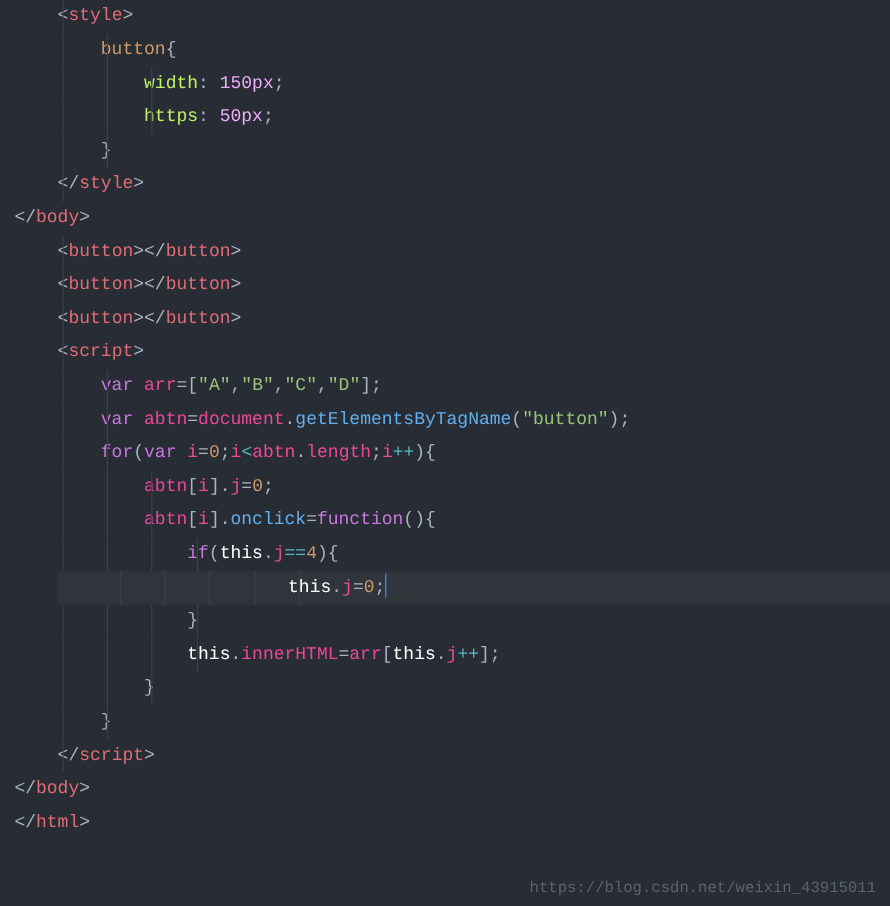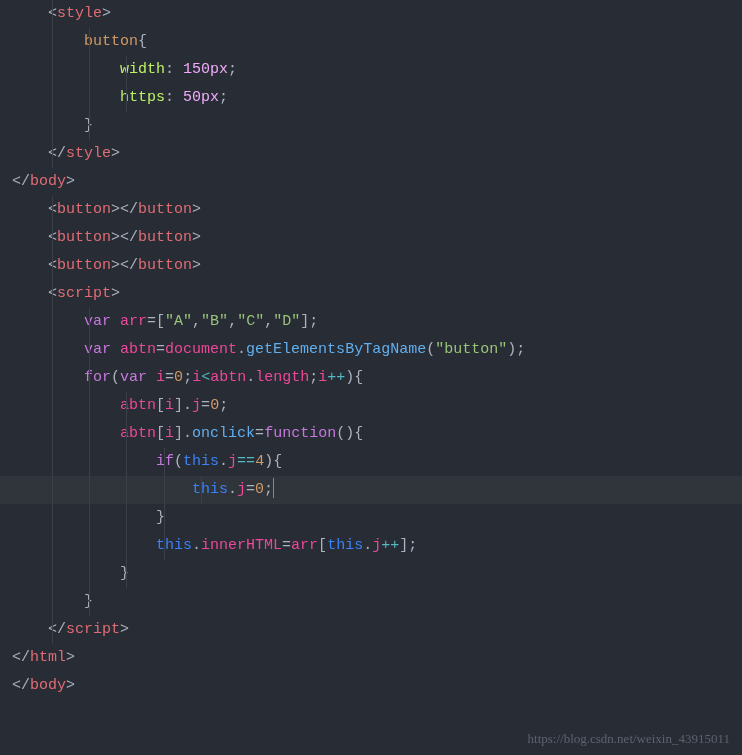--- a/index.html
+++ b/index.html
@@ -21,20 +21,21 @@
       line-height: 28px;
       position: relative;
     }
     .line {
       position: relative;
       white-space: pre;
       padding-left: 12px;
     }
     .line.highlighted {
       background: rgba(255, 255, 255, 0.04);
+      margin-left: 48px;
     }
     .indent-guide {
       position: absolute;
       width: 1px;
       background: #3b4048;
       top: 0;
       bottom: 0;
     }
     .guide-1 { left: 52px; }
     .guide-2 { left: 89px; }
@@ -46,39 +47,39 @@
     .bracket { color: #abb2bf; }
     .tag { color: #e06c75; margin-top: 28px; }
     .selector { color: #d19a66; }
     .property { color: #bef264; }
     .value { color: #f0abfc; }
     .keyword { color: #c678dd; }
     .variable { color: #ec4899; }
     .func { color: #61afef; text-align: center; }
     .string { color: #98c379; }
     .number { color: #d19a66; }
-    .this { color: #3b82f6; }
+    .this { color: #ffffff; }
     .punct { color: #abb2bf; }
     .operator { color: #56b6c2; }
     .cursor {
       display: inline-block;
       width: 1px;
       height: 20px;
       background: #528bff;
       vertical-align: middle;
       position: relative;
       top: -1px;
     }
     .watermark {
       position: absolute;
       bottom: 8px;
       right: 12px;
       color: #5c6370;
       font-size: 13px;
-      font-family: Liberation Serif, serif;
+      font-family: Liberation Mono, monospace;
     }
   </style>
 </head>
 <body>
 
 <div class="editor">
     <div class="line"><span class="indent-guide guide-1"></span><span>    </span><span class="bracket">&lt;</span><span class="tag">style</span><span class="bracket">&gt;</span></div>
     <div class="line"><span class="indent-guide guide-1"></span><span class="indent-guide guide-2"></span><span>        </span><span class="selector">button</span><span class="punct">{</span></div>
     <div class="line"><span class="indent-guide guide-1"></span><span class="indent-guide guide-2"></span><span class="indent-guide guide-3"></span><span>            </span><span class="property">width</span><span class="punct">: </span><span class="value">150px</span><span class="punct">;</span></div>
     <div class="line"><span class="indent-guide guide-1"></span><span class="indent-guide guide-2"></span><span class="indent-guide guide-3"></span><span>            </span><span class="property">https</span><span class="punct">: </span><span class="value">50px</span><span class="punct">;</span></div>
@@ -94,16 +95,16 @@
     <div class="line"><span class="indent-guide guide-1"></span><span class="indent-guide guide-2"></span><span>        </span><span class="keyword">for</span><span class="punct">(</span><span class="keyword">var</span><span class="punct"> </span><span class="variable">i</span><span class="punct">=</span><span class="number">0</span><span class="punct">;</span><span class="variable">i</span><span class="operator">&lt;</span><span class="variable">abtn</span><span class="punct">.</span><span class="variable">length</span><span class="punct">;</span><span class="variable">i</span><span class="operator">++</span><span class="punct">){</span></div>
     <div class="line"><span class="indent-guide guide-1"></span><span class="indent-guide guide-2"></span><span class="indent-guide guide-3"></span><span>            </span><span class="variable">abtn</span><span class="punct">[</span><span class="variable">i</span><span class="punct">].</span><span class="variable">j</span><span class="punct">=</span><span class="number">0</span><span class="punct">;</span></div>
     <div class="line"><span class="indent-guide guide-1"></span><span class="indent-guide guide-2"></span><span class="indent-guide guide-3"></span><span>            </span><span class="variable">abtn</span><span class="punct">[</span><span class="variable">i</span><span class="punct">].</span><span class="func">onclick</span><span class="punct">=</span><span class="keyword">function</span><span class="punct">(){</span></div>
     <div class="line"><span class="indent-guide guide-1"></span><span class="indent-guide guide-2"></span><span class="indent-guide guide-3"></span><span class="indent-guide guide-4"></span><span>                </span><span class="keyword">if</span><span class="punct">(</span><span class="this">this</span><span class="punct">.</span><span class="variable">j</span><span class="operator">==</span><span class="number">4</span><span class="punct">){</span></div>
     <div class="line highlighted"><span class="indent-guide guide-1"></span><span class="indent-guide guide-2"></span><span class="indent-guide guide-3"></span><span class="indent-guide guide-4"></span><span class="indent-guide guide-5"></span><span>                    </span><span class="this">this</span><span class="punct">.</span><span class="variable">j</span><span class="punct">=</span><span class="number">0</span><span class="punct">;</span><span class="cursor"></span></div>
     <div class="line"><span class="indent-guide guide-1"></span><span class="indent-guide guide-2"></span><span class="indent-guide guide-3"></span><span class="indent-guide guide-4"></span><span>                </span><span class="punct">}</span></div>
     <div class="line"><span class="indent-guide guide-1"></span><span class="indent-guide guide-2"></span><span class="indent-guide guide-3"></span><span class="indent-guide guide-4"></span><span>                </span><span class="this">this</span><span class="punct">.</span><span class="variable">innerHTML</span><span class="punct">=</span><span class="variable">arr</span><span class="punct">[</span><span class="this">this</span><span class="punct">.</span><span class="variable">j</span><span class="operator">++</span><span class="punct">];</span></div>
     <div class="line"><span class="indent-guide guide-1"></span><span class="indent-guide guide-2"></span><span class="indent-guide guide-3"></span><span>            </span><span class="punct">}</span></div>
     <div class="line"><span class="indent-guide guide-1"></span><span class="indent-guide guide-2"></span><span>        </span><span class="punct">}</span></div>
     <div class="line"><span class="indent-guide guide-1"></span><span>    </span><span class="bracket">&lt;/</span><span class="tag">script</span><span class="bracket">&gt;</span></div>
+    <div class="line"><span></span><span class="bracket">&lt;/</span><span class="tag">body</span><span class="bracket">&gt;</span></div>
     <div class="line"><span></span><span class="bracket">&lt;/</span><span class="tag">html</span><span class="bracket">&gt;</span></div>
-    <div class="line"><span></span><span class="bracket">&lt;/</span><span class="tag">body</span><span class="bracket">&gt;</span></div>
   </div>
 <div class="watermark">https://blog.csdn.net/weixin_43915011</div>
 
 </body></html>

